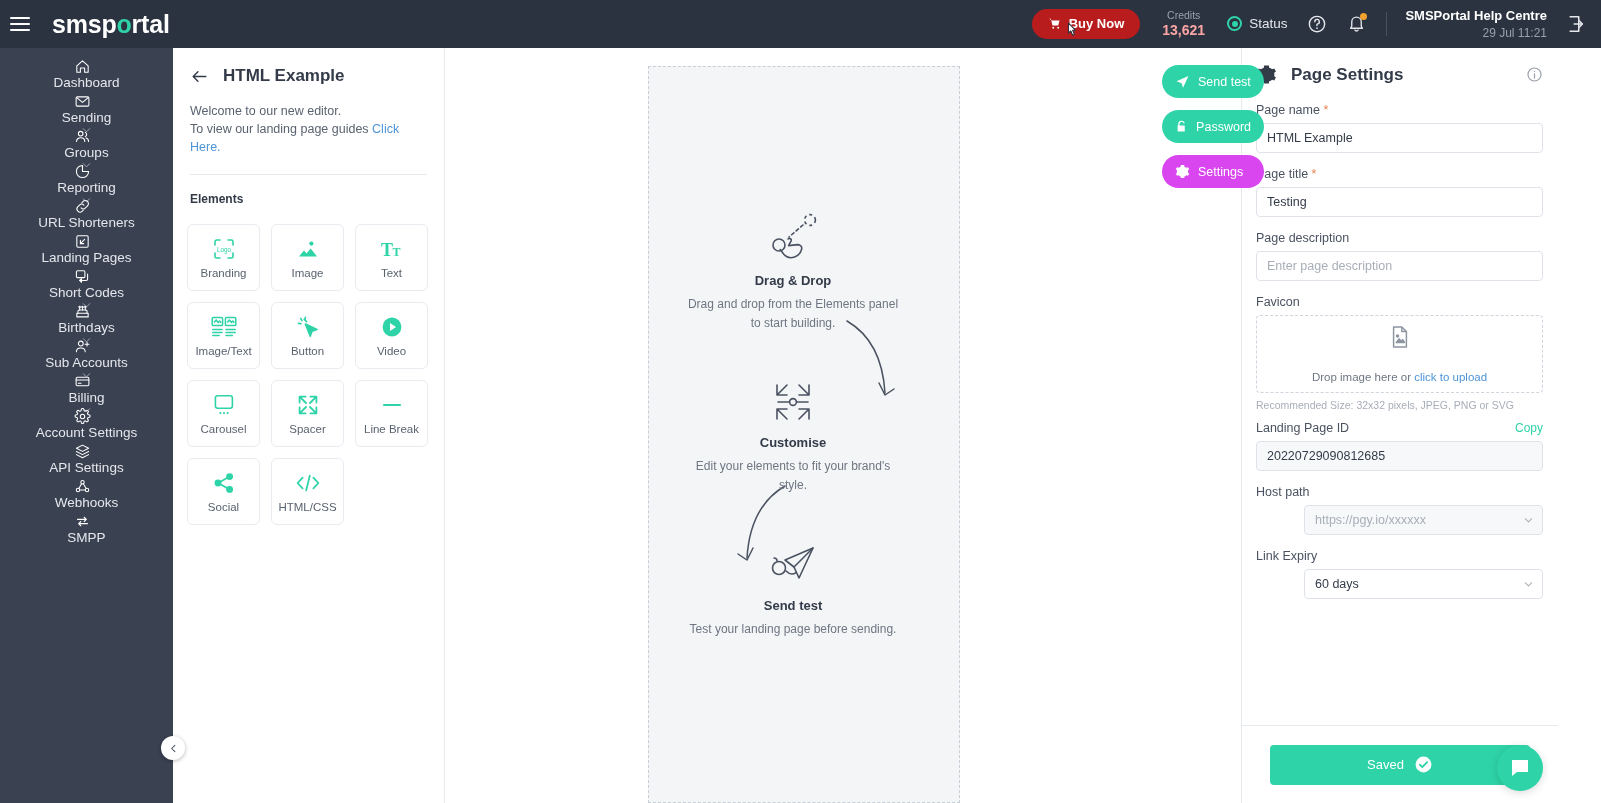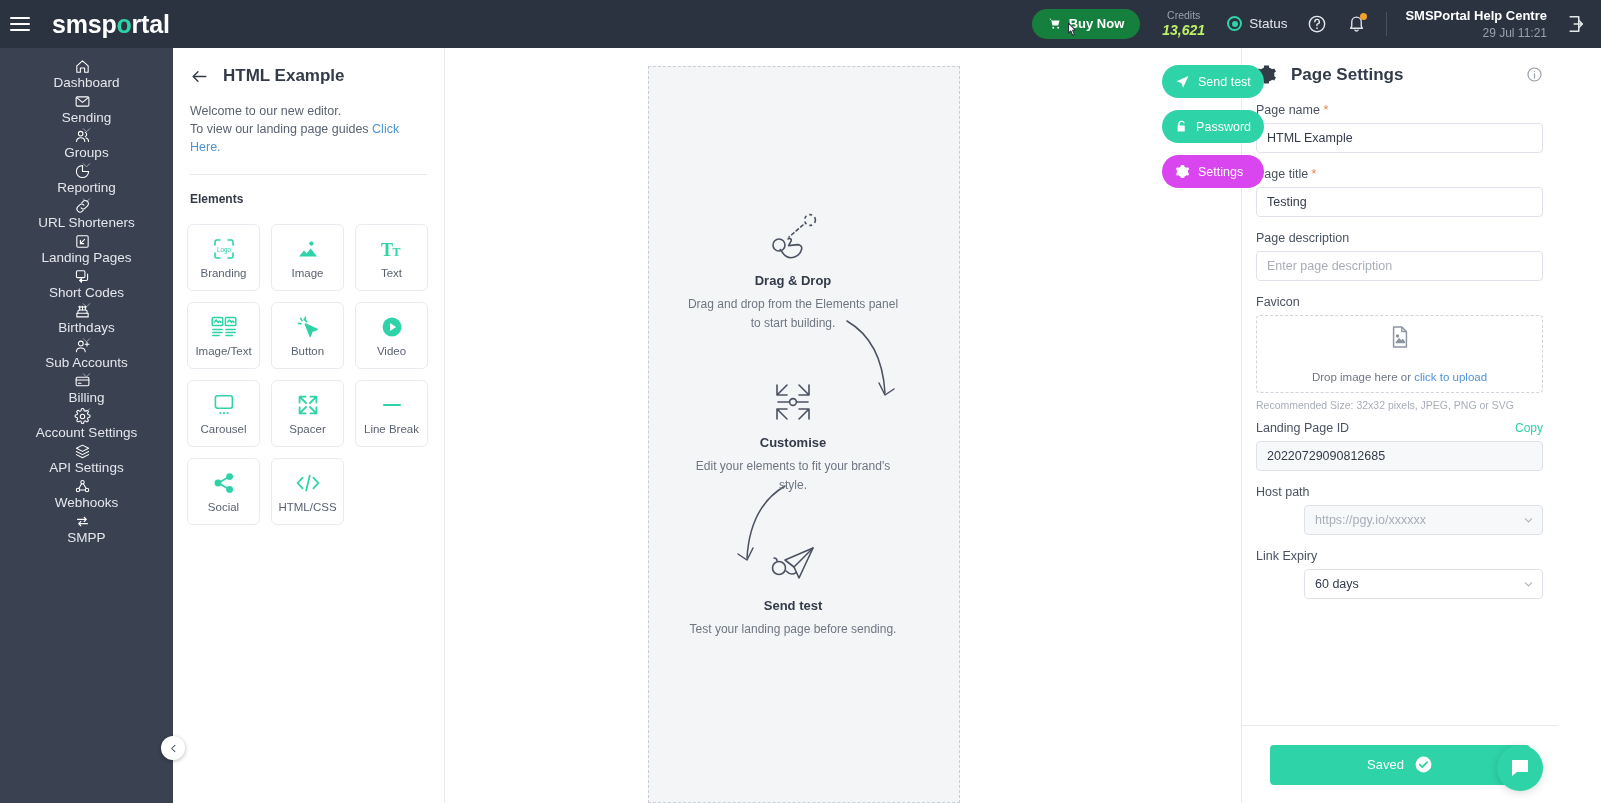--- a/index.html
+++ b/index.html
@@ -18,27 +18,27 @@
   .hamburger { width: 20px; height: 14px; margin-left: 10px; display: flex;
     flex-direction: column; justify-content: space-between; cursor: pointer; }
   .hamburger i { display: block; height: 2px; background: #ffffff; border-radius: 1px; }
   .brand { margin-left: 22px; font-size: 25px; font-weight: bold; color: #ffffff;
     letter-spacing: -0.2px; }
   .brand .o { color: #2ed3a7; }
 
   .top-right { margin-left: auto; display: flex; align-items: center; padding-right: 14px; }
   .buy-btn {
     display: flex; align-items: center; gap: 7px;
-    background: #15803d; color: #fff; border: none; border-radius: 16px;
+    background: #b91c1c; color: #fff; border: none; border-radius: 16px;
     height: 30px; padding: 0 16px; font-size: 13px; font-weight: bold; cursor: pointer;
     font-family: "Liberation Sans", sans-serif;
   }
   .credits { margin-left: 22px; text-align: center; line-height: 1.25; }
   .credits .lbl { font-size: 10.5px; color: #97a0ae; }
-  .credits .val { font-size: 14px; color: #bef264; font-weight: bold; font-style: italic; }
+  .credits .val { font-size: 14px; color: #fca5a5; font-weight: bold; }
   .status-item { margin-left: 22px; display: flex; align-items: center; gap: 7px;
     color: #e4e7ec; font-size: 13.5px; cursor: pointer; }
   .status-ring { width: 15px; height: 15px; border-radius: 50%;
     border: 2px solid #2ed3a7; display: flex; align-items: center; justify-content: center; }
   .status-ring b { width: 6px; height: 6px; border-radius: 50%; background: #2ed3a7; display: block; }
   .ic-btn { margin-left: 20px; cursor: pointer; position: relative; display: flex;
     align-items: center; }
   .bell-dot { position: absolute; top: -1px; right: -1px; width: 7px; height: 7px;
     border-radius: 50%; background: #f0a12e; }
   .divider-v { width: 1px; height: 24px; background: #4a5261; margin-left: 20px; }

